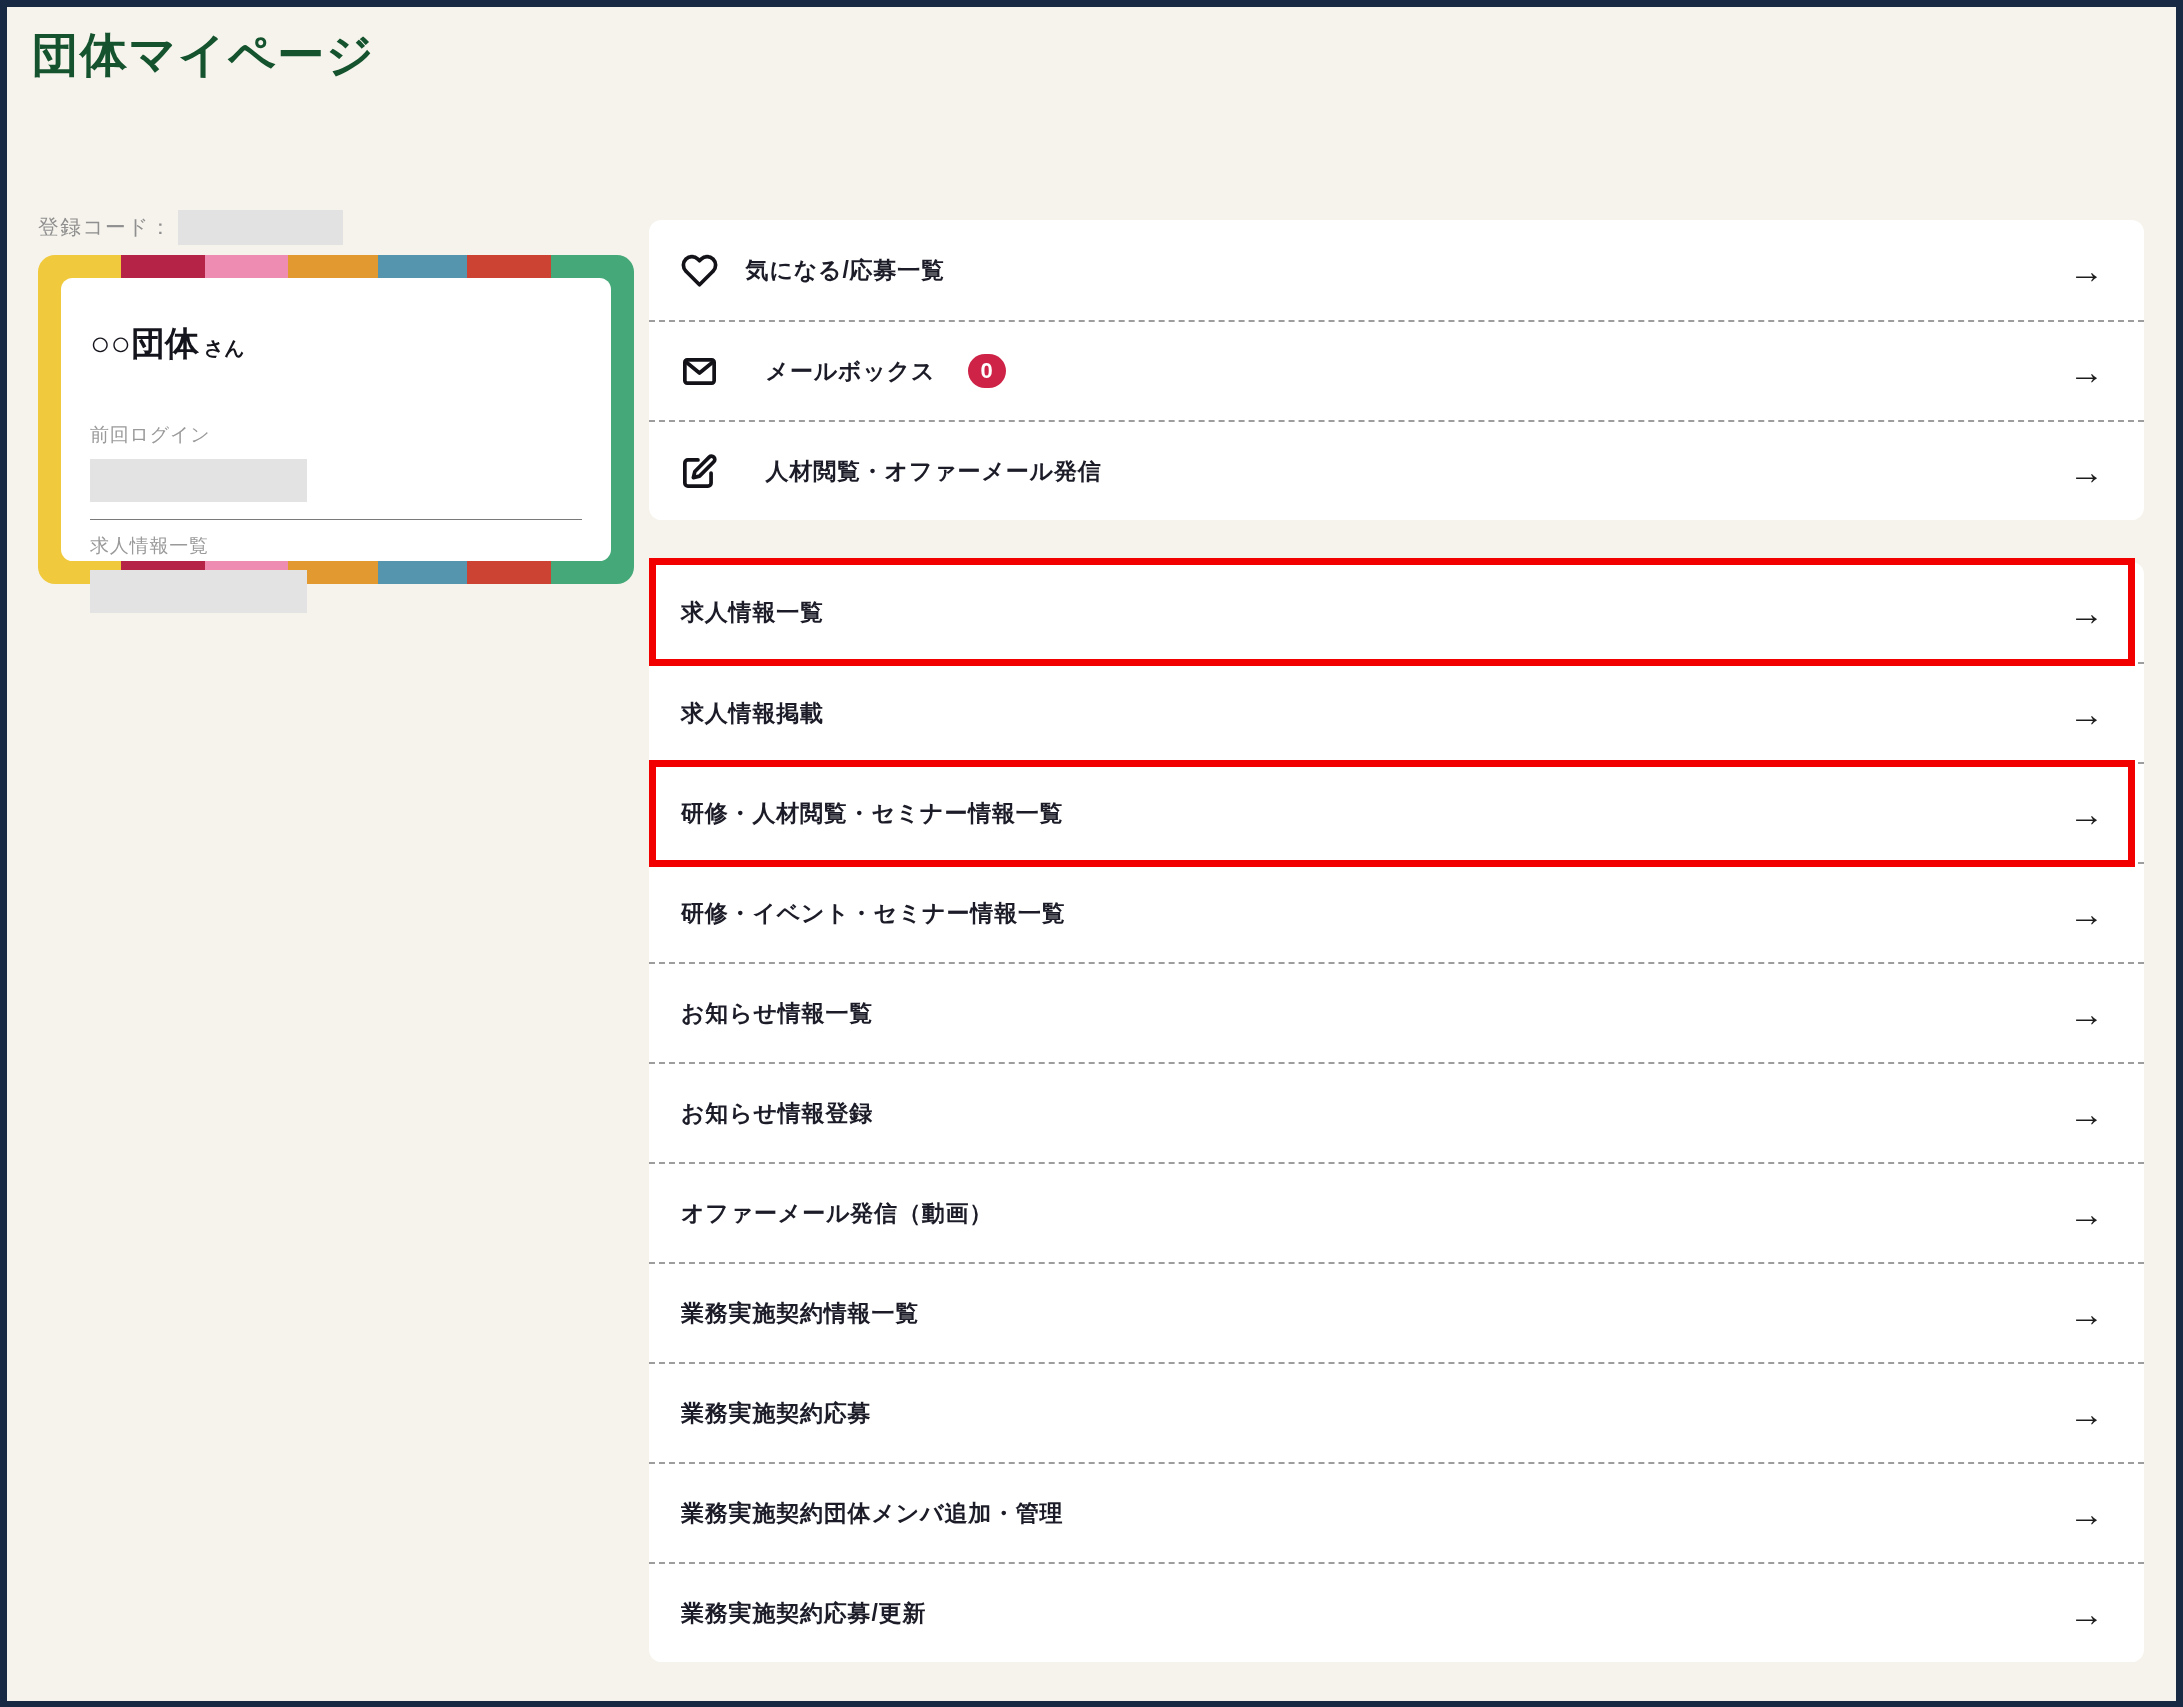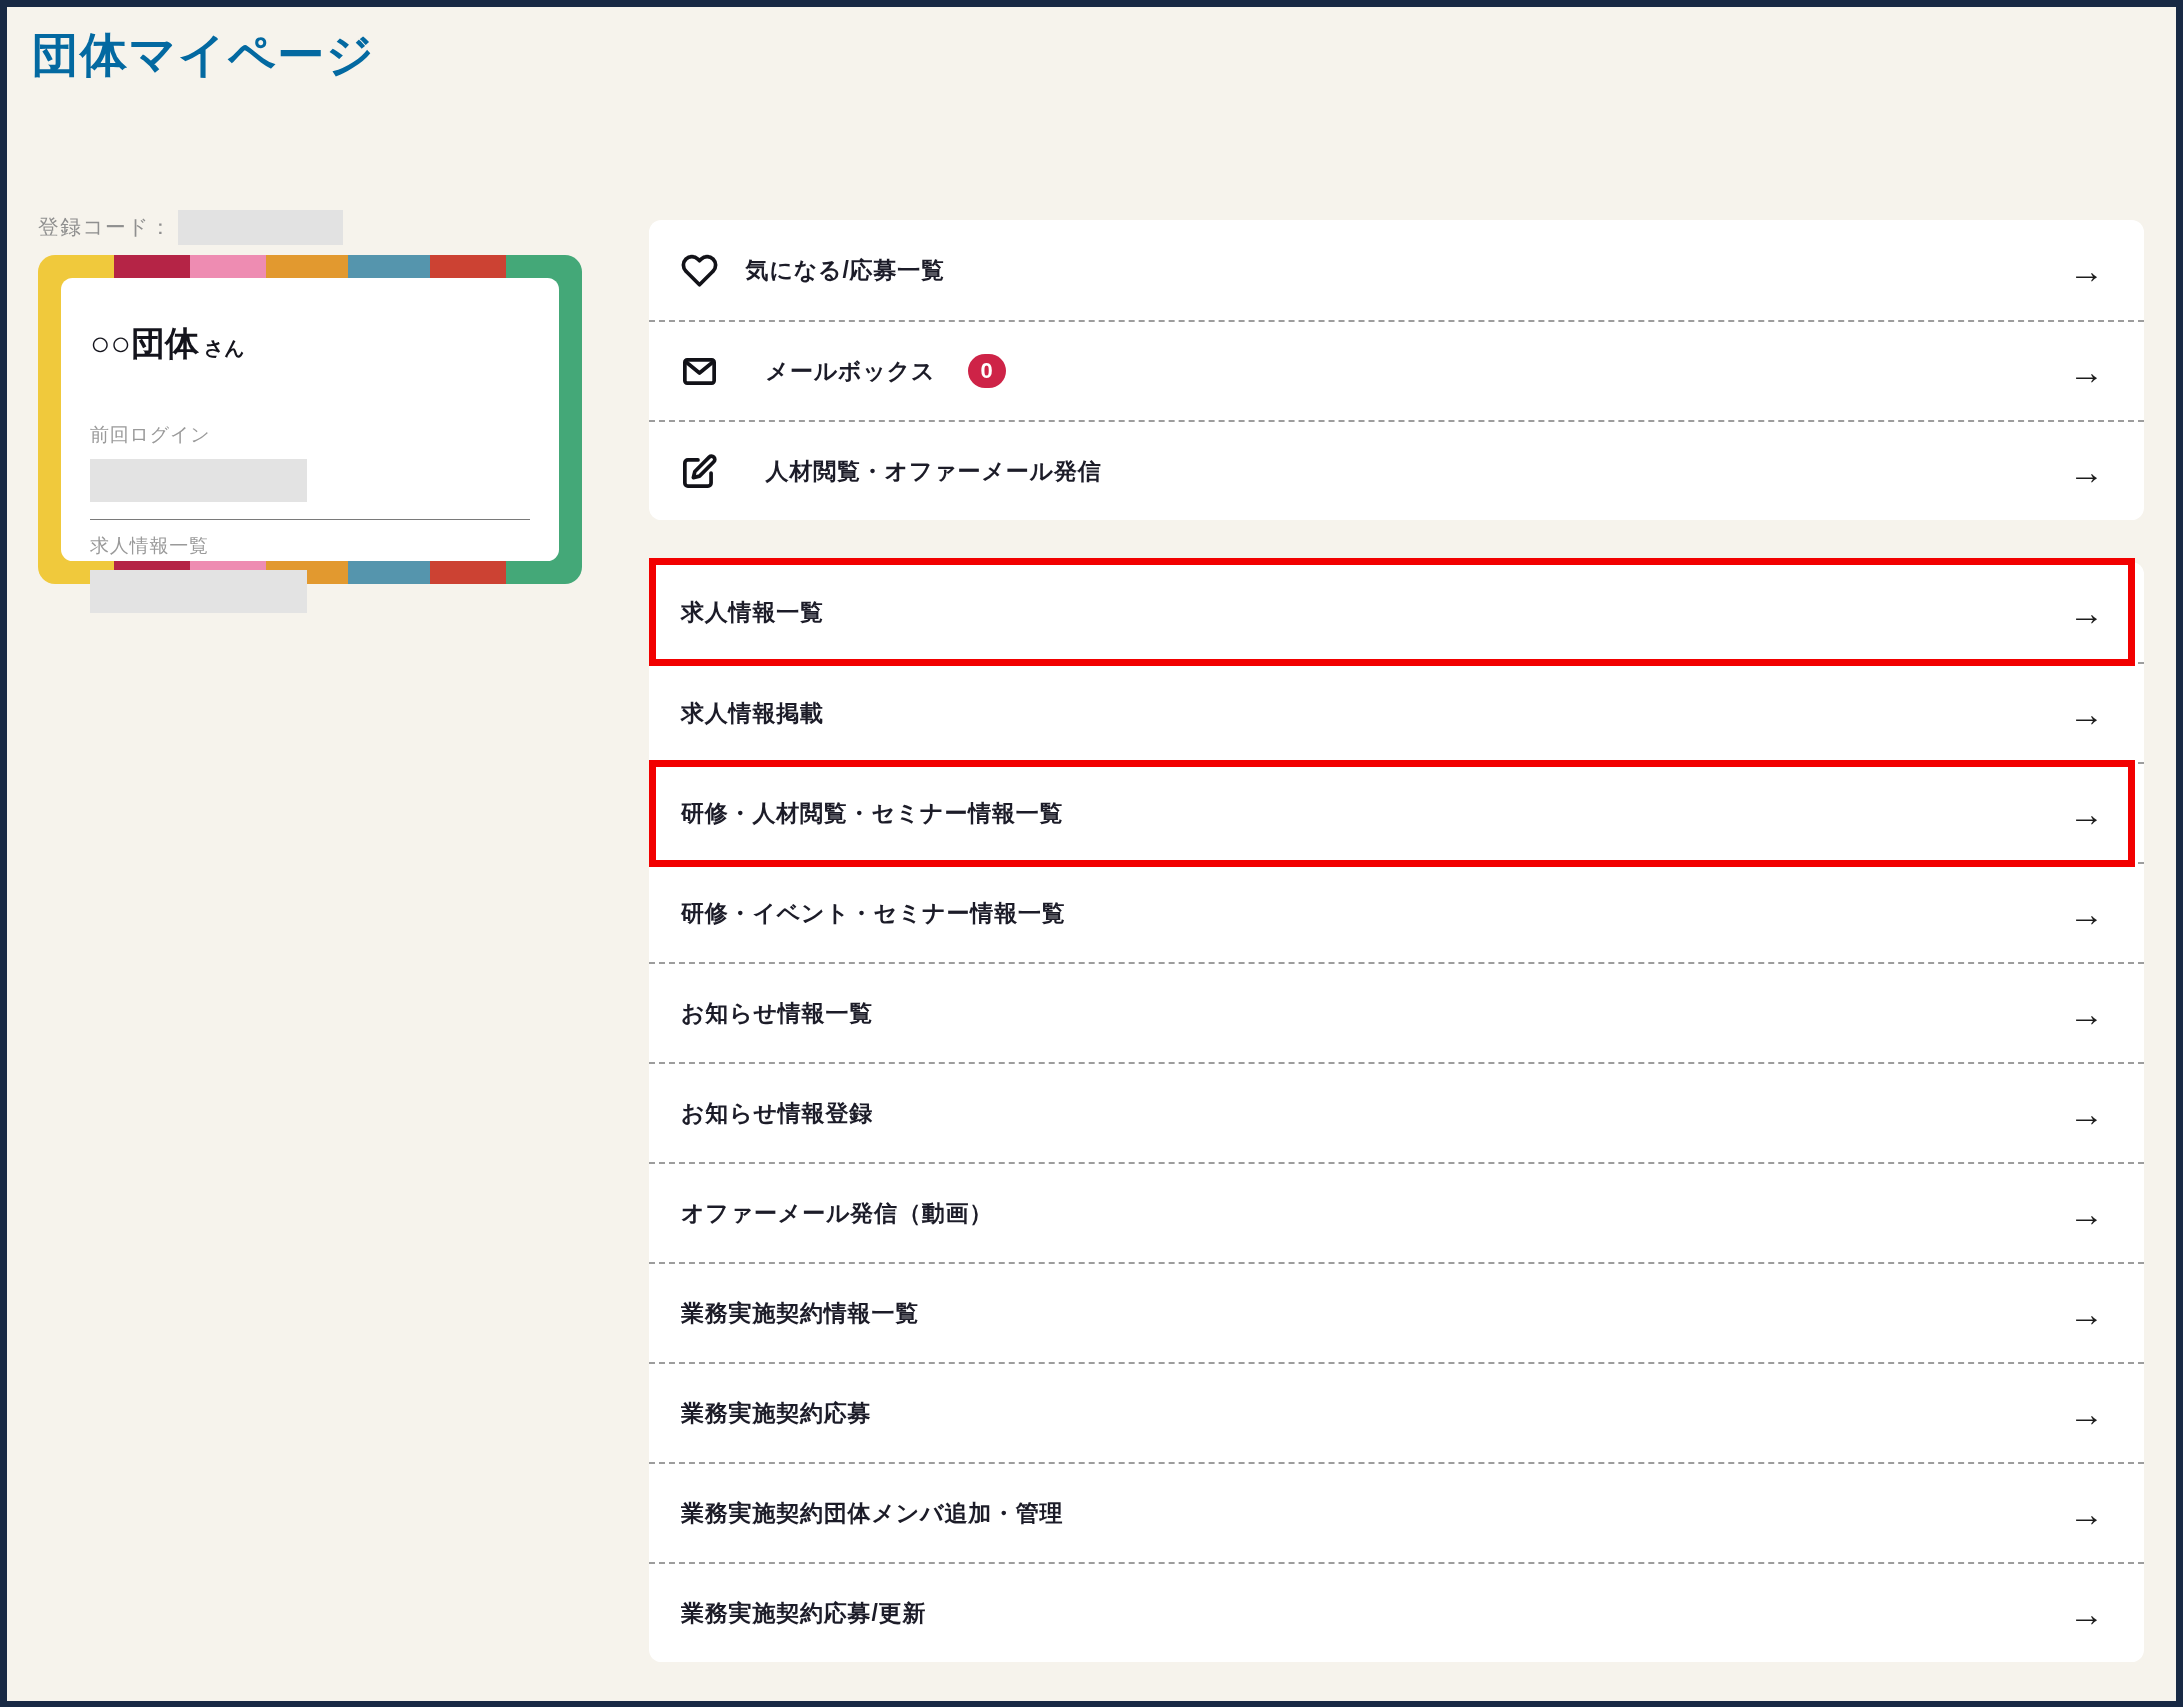--- a/index.html
+++ b/index.html
@@ -9,24 +9,24 @@
     box-sizing:border-box;
     background:#f6f3ec;
     border:7.7px solid #182944;
     font-family:"Liberation Sans","DejaVu Sans",sans-serif;
     color:#1b1b22;
     overflow:hidden;
   }
   
   .page-title{
     position:absolute;left:24.5px;top:17px;
-    font-size:47px;font-weight:800;letter-spacing:1.5px;color:#0369a1;
+    font-size:47px;font-weight:800;letter-spacing:1.5px;color:#14532d;
   }
   
-  .left-col{position:absolute;left:31px;top:201px;width:544px;}
+  .left-col{position:absolute;left:31px;top:201px;width:596px;}
   .reg-row{display:flex;align-items:center;height:38px;}
   .reg-label{font-size:20.7px;color:#8f8f8f;letter-spacing:1.5px;}
   .reg-redacted{width:165px;height:35px;background:#e2e2e2;margin-left:6.1px;}
   .profile-card{
     margin-top:9.2px;
     border-radius:17px;
     padding:23px;
     background:linear-gradient(90deg,
       #f0c93c 0%,#f0c93c 14%,
       #b52446 14%,#b52446 28%,

